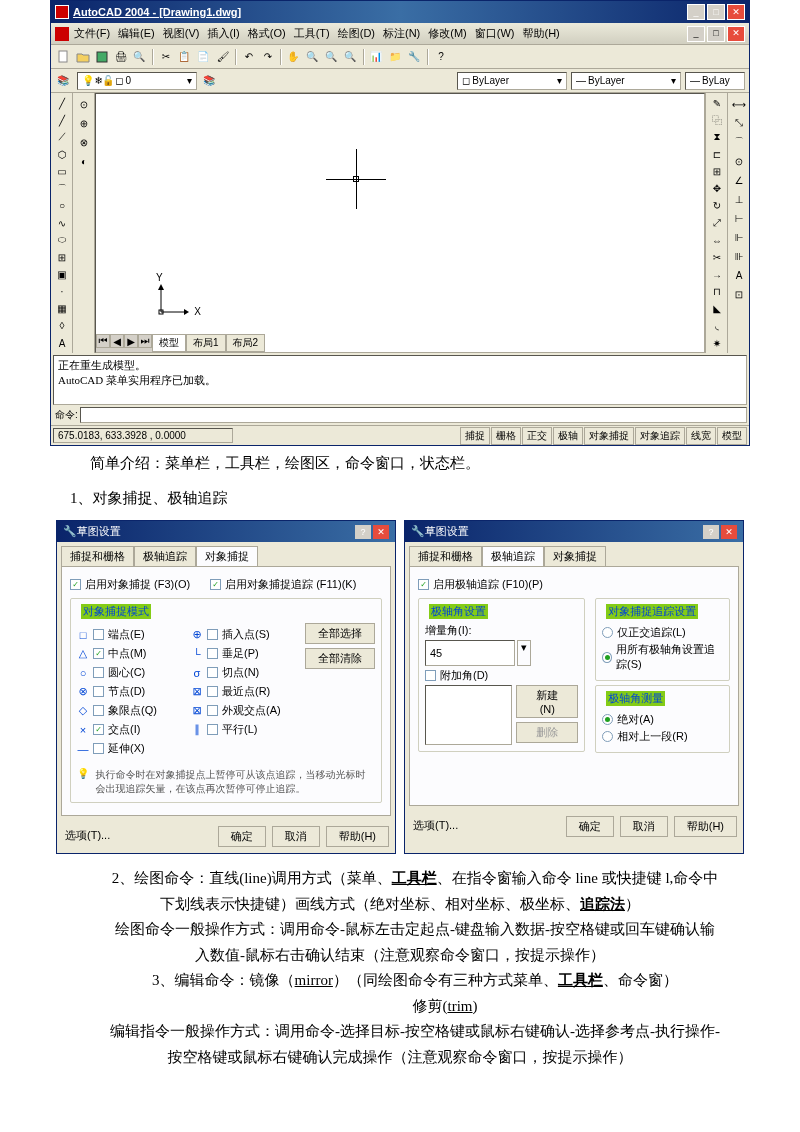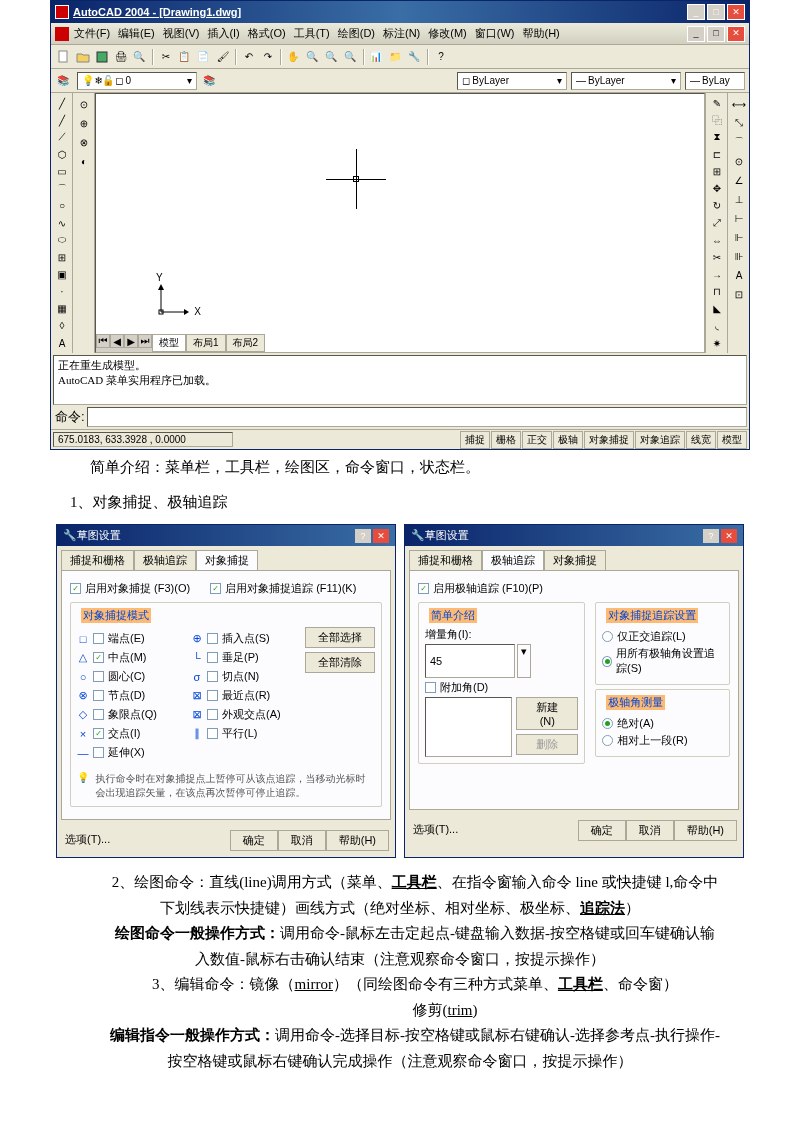--- a/index.html
+++ b/index.html
@@ -34,21 +34,21 @@
 .crosshair .box { position: absolute; width: 6px; height: 6px; border: 1px solid #000; left: -3px; top: -3px; }
 .ucs { position: absolute; bottom: 30px; left: 60px; font-size: 10px; }
 .ucs svg { width: 40px; height: 40px; }
 .tabs { position: absolute; bottom: 0; left: 0; display: flex; background: #d4d0c8; font-size: 10px; }
 .tab { padding: 1px 6px; border: 1px solid #aca899; background: #ece9d8; }
 .tab.active { background: #fff; }
 .tab-nav { display: flex; }
 .tab-nav span { width: 14px; height: 14px; border: 1px solid #aca899; display: flex; align-items: center; justify-content: center; }
 .cmdline { background: #fff; border: 1px inset #aca899; padding: 2px 4px; font-size: 11px; height: 50px; margin: 2px; font-family: SimSun; }
 .cmdinput { display: flex; margin: 0 2px 2px 2px; }
-.cmdinput .lbl { font-size: 13px; padding: 1px 2px; }
+.cmdinput .lbl { font-size: 10px; padding: 1px 2px; }
 .cmdinput input { flex: 1; border: 1px inset #aca899; font-size: 11px; padding: 1px; }
 .statusbar { background: #ece9d8; border-top: 1px solid #aca899; display: flex; align-items: center; font-size: 10px; height: 20px; padding: 0 2px; }
 .coord { width: 180px; padding: 1px 4px; border: 1px inset #aca899; }
 .status-btns { display: flex; margin-left: auto; gap: 1px; }
 .sbtn { padding: 1px 4px; border: 1px solid #aca899; background: #ece9d8; }
 
 
 .intro { margin: 8px 0 16px 40px; font-size: 15px; }
 .lesson-title { text-align: center; font-weight: bold; font-size: 16px; margin: 12px 0 8px 0; }
 .numbered { margin-left: 20px; font-size: 15px; }
@@ -60,40 +60,40 @@
 .dlg-title .t { flex: 1; }
 .dlg-close { width: 16px; height: 14px; background: #e74c3c; color: #fff; display: flex; align-items: center; justify-content: center; font-size: 9px; }
 .dlg-help { width: 16px; height: 14px; background: #d4d0c8; display: flex; align-items: center; justify-content: center; font-size: 9px; margin-right: 2px; }
 .dlg-tabs { display: flex; background: #ece9d8; padding: 4px 4px 0 4px; align-items: center; }
 .dlg-tab { padding: 2px 8px; border: 1px solid #aca899; background: #ece9d8; border-bottom: none; font-size: 11px; }
 .dlg-tab.active { background: #fcfcfe; }
 .dlg-body { background: #fcfcfe; margin: 0 4px 4px 4px; border: 1px solid #aca899; padding: 8px; min-height: 240px; position: relative; }
 .chk-row { display: flex; align-items: center; gap: 4px; margin: 2px 0; font-size: 11px; color: #000; }
 .chk { width: 11px; height: 11px; border: 1px solid #7f9db9; background: #fff; display: inline-flex; align-items: center; justify-content: center; font-size: 8px; color: #21a121; }
 .fieldset { border: 1px solid #d0d0bf; padding: 6px; margin: 4px 0; border-radius: 2px; }
-.fieldset-title { color: #0046d5; font-size: 11px; margin: -12px 0 4px 4px; background: #fdba74; display: inline-block; padding: 0 2px; }
+.fieldset-title { color: #0046d5; font-size: 11px; margin: -12px 0 4px 4px; background: #84cc16; display: inline-block; padding: 0 2px; }
 .snap-grid { display: flex; gap: 10px; }
 .snap-col { flex: 1; }
 .snap-item { display: flex; align-items: center; gap: 4px; margin: 4px 0; }
 .snap-icon { width: 12px; height: 12px; display: flex; align-items: center; justify-content: center; color: #0046d5; font-size: 11px; }
 .btn { background: #ece9d8; border: 1px solid #aca899; padding: 2px 12px; font-size: 11px; }
 .btn-col { display: flex; flex-direction: column; gap: 4px; }
 .tip-row { display: flex; gap: 6px; margin-top: 8px; font-size: 10px; color: #555; }
 .bulb { width: 14px; height: 14px; color: #f4b400; }
-.dlg-footer { display: flex; justify-content: flex-end; padding: 6px; }
+.dlg-footer { display: flex; justify-content: flex-end; gap: 6px; padding: 6px; }
 .opt-link { color: #000; }
 
 .radio { width: 11px; height: 11px; border: 1px solid #7f9db9; border-radius: 50%; background: #fff; display: inline-flex; align-items: center; justify-content: center; }
 .radio.on::after { content: ''; width: 5px; height: 5px; background: #21a121; border-radius: 50%; }
-.text-input { border: 1px inset #aca899; background: #fff; padding: 1px 4px; height: 34px; width: 60px; font-size: 11px; }
+.text-input { border: 1px inset #aca899; background: #fff; padding: 1px 4px; height: 26px; width: 60px; font-size: 11px; }
 .listbox { border: 1px inset #aca899; background: #fff; height: 60px; width: 100px; }
 
 .body-text { margin: 12px 30px 0 30px; font-size: 15px; line-height: 1.7; text-align: center; }
 .body-text p { text-indent: 2em; margin: 0; }
-.body-text .bold { font-weight: bold; }
+.body-text .bold { font-weight: normal; }
 .body-text .ul { text-decoration: underline; font-weight: bold; }
 .body-text .ul-only { text-decoration: underline; }
 </style>
 </head>
 <body>
 
 <div class="page">
 
 <div class="acad-window">
   <div class="titlebar">
@@ -423,21 +423,21 @@
       <span class="dlg-tab">对象捕捉</span>
     </div>
     <div class="dlg-body">
       <div class="chk-row">
             <span class="chk">✓</span>
             <span>启用极轴追踪 (F10)(P)</span>
           </div>
       <div style="display:flex;gap:10px">
         <div style="flex:1">
           <div class="fieldset">
-            <div class="fieldset-title">简单介绍</div>
+            <div class="fieldset-title">极轴角设置</div>
             <div>增量角(I):</div>
             <div style="display:flex;gap:2px;margin:2px 0">
               <input class="text-input" style="width: 90px;" value="45">
                   <span style="border:1px solid #aca899;padding:0 3px">▾</span>
             </div>
             <div class="chk-row">
                   <span class="chk"></span>
                   <span>附加角(D)</span>
                 </div>
             <div style="display:flex;gap:4px">

